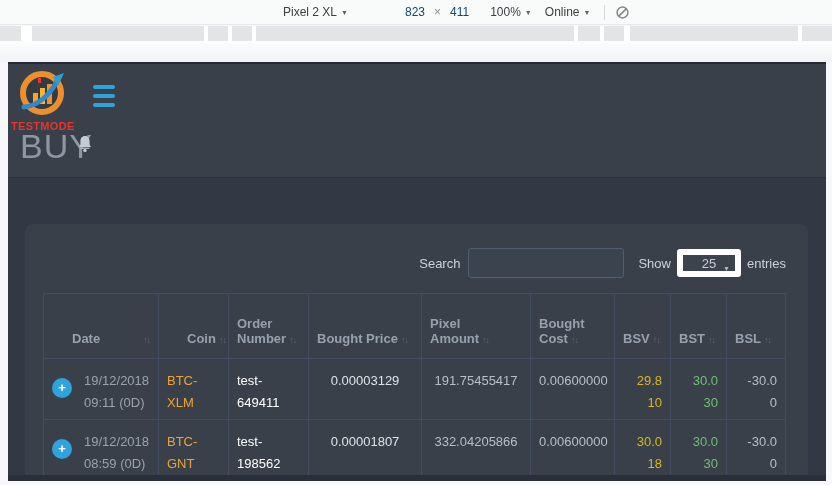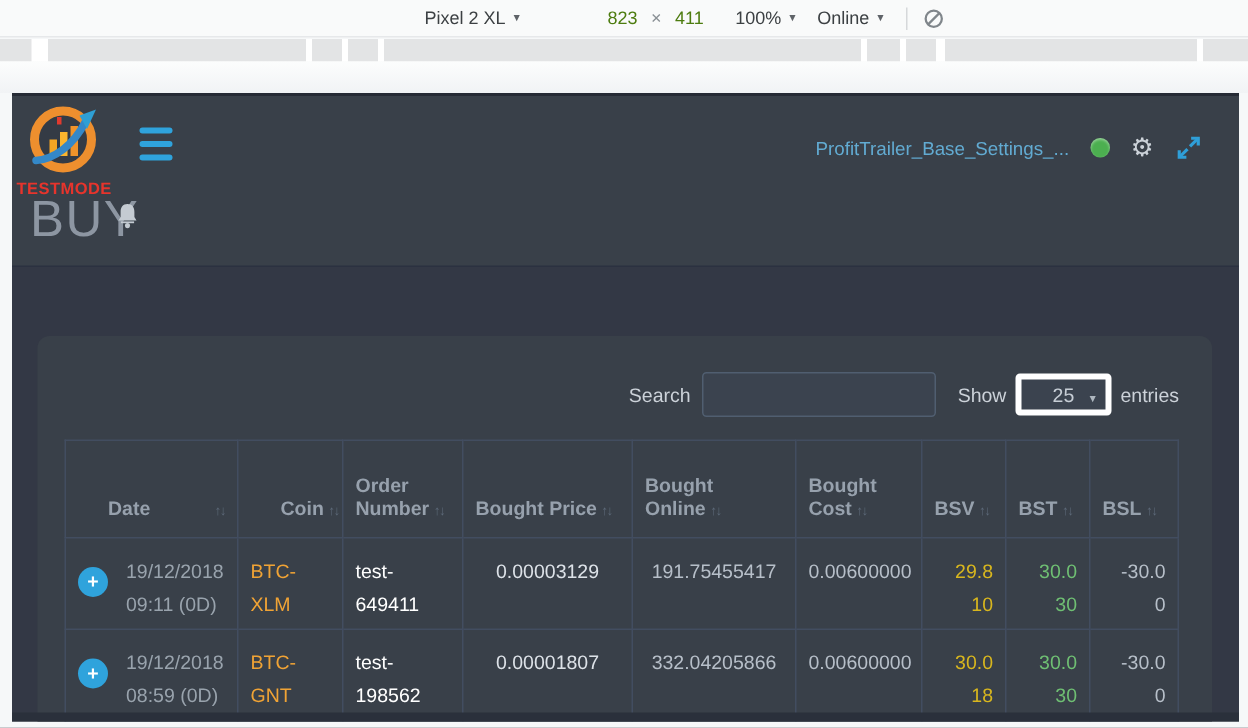--- a/index.html
+++ b/index.html
@@ -6,21 +6,21 @@
   body{background:#ffffff;}
   .stage{position:relative;width:832px;height:485px;background:#f6f8f9;overflow:hidden;
          font-family:"Liberation Sans",sans-serif;-webkit-font-smoothing:antialiased;}
 
   
   .devtools-bar{position:absolute;left:0;top:0;width:832px;height:24px;background:#f9fafa;
                 border-bottom:1px solid #e6e8ea;font-size:12px;color:#3c4043;padding-left:10px;}
   .dt-group{position:absolute;left:283px;top:0;height:24px;display:flex;align-items:center;}
   .dt-select{display:inline-flex;align-items:center;cursor:default;}
   .dt-caret{font-size:7px;color:#5f6368;margin-left:4px;}
-  .dt-num{color:#4d7c0f;}
+  .dt-num{color:#0c4a6e;}
   .dt-x{color:#8a9095;margin:0 9px;}
   .dt-sep{width:1px;height:15px;background:#d6d8da;margin-left:14px;}
   .dt-rotate{margin-left:10px;display:inline-flex;}
 
   
   .mq-strip{position:absolute;left:0;top:26px;width:832px;height:15px;background:#ffffff;display:flex;}
   .mq-strip .seg{background:#e3e4e5;height:15px;flex:none;}
   .light-band{position:absolute;left:0;top:41px;width:832px;height:21px;
               background:linear-gradient(#fcfdfd,#f1f3f5);}
 
@@ -47,21 +47,21 @@
   .panel{position:absolute;left:17px;top:160px;width:783px;height:259px;background:#394049;
          border-radius:8px 8px 0 0;}
   .controls{position:absolute;top:24px;left:0;right:0;height:30px;display:flex;align-items:center;
             font-size:13px;color:#ccd2d9;padding-right:22px;}
   .search-lbl{margin-left:auto;margin-right:8px;text-align:center;}
   .search-input{width:156px;height:30px;box-sizing:border-box;background:#3b434f;
                 border:1px solid #505e70;border-radius:3px;color:#dfe3e8;padding:0 8px;
                 font-size:13px;font-family:"Liberation Sans",sans-serif;outline:none;}
   .show-lbl{margin-left:14px;margin-right:6px;}
   .page-size{position:relative;width:64px;height:28px;box-sizing:border-box;background:#3b434f;
-             border:4px solid #ffffff;border-radius:3px;color:#c6cdd5;font-size:13px;
+             border:6px solid #ffffff;border-radius:3px;color:#c6cdd5;font-size:13px;
              display:flex;align-items:center;justify-content:center;cursor:pointer;}
   .page-size .dt-caret{position:absolute;right:5px;top:10px;color:#aeb6bf;}
   .entries-lbl{margin-left:6px;}
 
   
   .pt-table{position:absolute;left:18px;top:69px;width:742px;border-collapse:collapse;
             table-layout:fixed;font-size:13px;border:1px solid #4e5b73;}
   .pt-table th,.pt-table td{border:1px solid #424d60;box-sizing:border-box;}
   .pt-table th{height:65px;vertical-align:bottom;padding:0 8px 12px 8px;
                color:#97a1ad;font-weight:bold;text-align:left;}
@@ -155,35 +155,20 @@
 
       <div class="page-title">BUY</div>
       <span class="bell">
         <svg width="18" height="19" viewBox="0 0 18 19">
           <path d="M9 2 C5.8 2 4.4 4.3 4.4 7.3 L4.4 10.6 L3 13 L15 13 L13.6 10.6 L13.6 7.3 C13.6 4.3 12.2 2 9 2 Z" fill="#c4cbd2"></path>
           <rect x="4.6" y="13.6" width="8.8" height="1.2" fill="#c4cbd2"></rect>
           <circle cx="9" cy="16.4" r="1.7" fill="#c4cbd2"></circle>
         </svg>
       </span>
 
-      <div class="header-right">
-        <a class="settings-link" href="#">ProfitTrailer_Base_Settings_...</a>
-        <span class="status-dot"></span>
-        <span class="gear">⚙</span>
-        <span style="display:inline-flex;">
-          <svg width="19" height="19" viewBox="0 0 18 18">
-            <g fill="none" stroke="#2f9fd8" stroke-width="2">
-              <path d="M10.5 3 H15 V7.5"></path>
-                <path d="M15 3 L9.8 8.2"></path>
-              <path d="M7.5 15 H3 V10.5"></path>
-                <path d="M3 15 L8.2 9.8"></path>
-            </g>
-          </svg>
-        </span>
-      </div>
     </div>
 
     <div class="panel">
       <div class="controls">
         <span class="search-lbl">Search</span>
         <input class="search-input" type="text" placeholder="" style="">
         <span class="show-lbl">Show</span>
         <div class="page-size">
           <span>25</span>
           <span class="dt-caret">▼</span>
@@ -217,21 +202,21 @@
                   <span class="sort">↑↓</span>
                 </div>
               </th>
               <th class="th-order">
                 <div class="th-inner"><span>Order Number</span><span class="sort">↑↓</span></div>
               </th>
               <th class="th-price">
                 <div class="th-inner"><span>Bought Price</span><span class="sort">↑↓</span></div>
               </th>
               <th class="th-amount">
-                <div class="th-inner"><span>Bought Online</span><span class="sort">↑↓</span></div>
+                <div class="th-inner"><span>Pixel Amount</span><span class="sort">↑↓</span></div>
               </th>
               <th class="th-cost">
                 <div class="th-inner"><span>Bought Cost</span><span class="sort">↑↓</span></div>
               </th>
               <th class="th-bsv">
                 <div class="th-inner"><span>BSV</span><span class="sort">↑↓</span></div>
               </th>
               <th class="th-bst">
                 <div class="th-inner"><span>BST</span><span class="sort">↑↓</span></div>
               </th>

